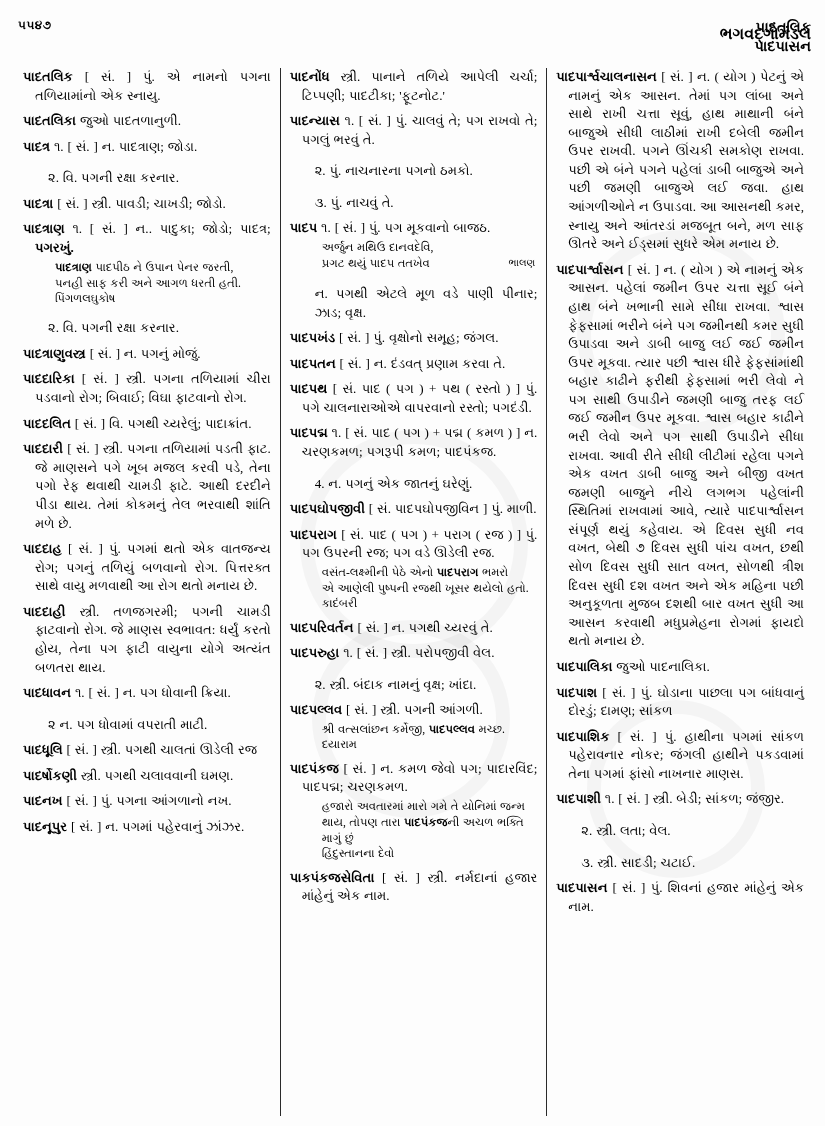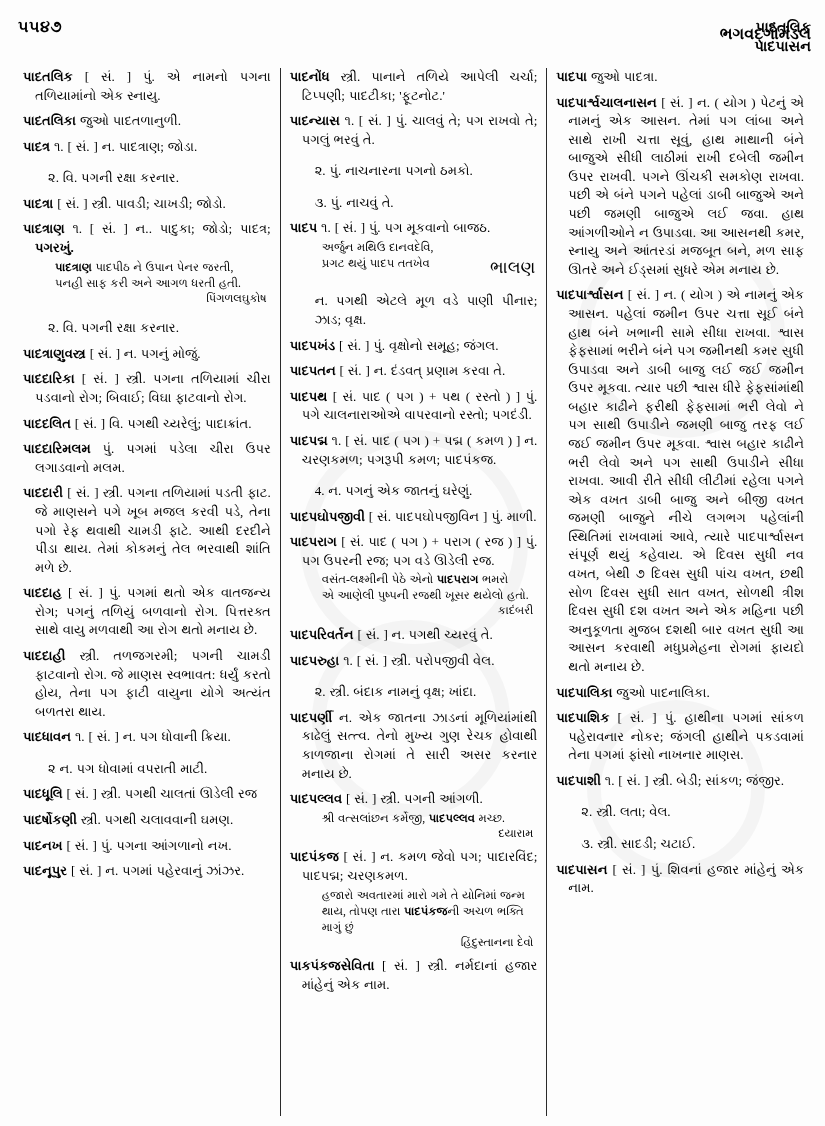--- a/index.html
+++ b/index.html
@@ -33,21 +33,21 @@
     position: absolute;
     top: 18px;
     left: 18px;
     right: 14px;
     height: 48px;
   }
   .hdr-page-no {
     position: absolute;
     left: 0;
     top: 0;
-    font-size: 16px;
+    font-size: 12px;
     font-weight: bold;
     letter-spacing: 0.5px;
   }
   .hdr-title {
     position: absolute;
     left: 0;
     right: 0;
     top: 7px;
     text-align: right;
     font-size: 16px;
@@ -111,28 +111,28 @@
     margin-top: 2px;
     text-align: left;
   }
   .quote .hw { font-weight: bold; }
   .verse-line {
     display: block;
     white-space: pre-wrap;
   }
   .cite {
     display: block;
-    text-align: right;
+    text-align: left;
     font-size: 11.4px;
     padding-right: 2px;
     margin-top: -1px;
   }
   .cite-inline {
     float: right;
-    font-size: 17px;
+    font-size: 10px;
   }
   .clearfix::after { content: ""; display: block; clear: both; }
 </style>
 </head>
 <body>
 
 <div class="page">
 
   <div class="watermark wm1"></div>
   <div class="watermark wm2"></div>
@@ -155,21 +155,20 @@
         <p class="entry"><span class="hw">પાદત્ર</span><span> ૧. [ સં. ] ન. પાદત્રાણ; જોડા.</span><span class="sense">૨. વિ. પગની રક્ષા કરનાર.</span></p>
         <p class="entry"><span class="hw">પાદત્રા</span><span> [ સં. ] સ્ત્રી. પાવડી; ચાખડી; જોડો.</span></p>
         <p class="entry"><span class="hw">પાદત્રાણ</span><span> ૧. [ સં. ] ન.. પાદુકા; જોડો; પાદત્ર; </span><span class="hw">પગરખું.</span><span class="quote clearfix">
             <span class="verse-line"><span class="hw">પાદત્રાણ</span> પાદપીઠ ને ઉપાન પેનર જરતી,</span>
             <span class="verse-line">પનહી સાફ કરી અને આગળ ધરતી હતી.</span>
             <span class="cite">પિંગળલઘુકોષ</span>
           </span><span class="sense">૨. વિ. પગની રક્ષા કરનાર.</span></p>
         <p class="entry"><span class="hw">પાદત્રાણુવસ્ત્ર</span><span> [ સં. ] ન. પગનું મોજું.</span></p>
         <p class="entry"><span class="hw">પાદદારિકા</span><span> [ સં. ] સ્ત્રી. પગના તળિયામાં ચીરા પડવાનો રોગ; બિવાઈ; વિઘા ફાટવાનો રોગ.</span></p>
         <p class="entry"><span class="hw">પાદદલિત</span><span> [ સં. ] વિ. પગથી ચ્યરેલું; પાદાક્રાંત.</span></p>
-        <p class="entry"><span class="hw">પાદદારિમલમ</span><span> પું. પગમાં પડેલા ચીરા ઉપર લગાડવાનો મલમ.</span></p>
         <p class="entry"><span class="hw">પાદદારી</span><span> [ સં. ] સ્ત્રી. પગના તળિયામાં પડતી ફાટ. જે માણસને પગે ખૂબ મજલ કરવી પડે, તેના પગો રેફ થવાથી ચામડી ફાટે. આથી દરદીને પીડા થાય. તેમાં કોકમનું તેલ ભરવાથી શાંતિ મળે છે.</span></p>
         <p class="entry"><span class="hw">પાદદાહ</span><span> [ સં. ] પું. પગમાં થતો એક વાતજન્ય રોગ; પગનું તળિયું બળવાનો રોગ. પિત્તરક્ત સાથે વાયુ મળવાથી આ રોગ થતો મનાય છે.</span></p>
         <p class="entry"><span class="hw">પાદદાહી</span><span> સ્ત્રી. તળજગરમી; પગની ચામડી ફાટવાનો રોગ. જે માણસ સ્વભાવત: ધર્યું કરતો હોય, તેના પગ ફાટી વાયુના યોગે અત્યંત બળતરા થાય.</span></p>
         <p class="entry"><span class="hw">પાદધાવન</span><span> ૧. [ સં. ] ન. પગ ધોવાની ક્રિયા.</span><span class="sense">૨  ન. પગ ધોવામાં વપરાતી માટી.</span></p>
         <p class="entry"><span class="hw">પાદધૂલિ</span><span> [ સં. ] સ્ત્રી. પગથી ચાલતાં ઊડેલી રજ</span></p>
         <p class="entry"><span class="hw">પાદર્ષોકણી</span><span> સ્ત્રી. પગથી ચલાવવાની ઘમણ.</span></p>
         <p class="entry"><span class="hw">પાદનખ</span><span> [ સં. ] પું. પગના આંગળાનો નખ.</span></p>
         <p class="entry"><span class="hw">પાદનૂપુર</span><span> [ સં. ] ન. પગમાં પહેરવાનું ઝાંઝર.</span></p>
       </div>
     <div class="col rule-right">
@@ -184,37 +183,36 @@
         <p class="entry"><span class="hw">પાદપથ</span><span> [ સં. પાદ ( પગ ) + પથ ( રસ્તો ) ] પું. પગે ચાલનારાઓએ વાપરવાનો રસ્તો; પગદંડી.</span></p>
         <p class="entry"><span class="hw">પાદપદ્મ</span><span> ૧. [ સં. પાદ ( પગ ) + પદ્મ ( કમળ ) ] ન. ચરણકમળ; પગરૂપી કમળ; પાદપંકજ.</span><span class="sense">4. ન. પગનું એક જાતનું ઘરેણું.</span></p>
         <p class="entry"><span class="hw">પાદપઘોપજીવી</span><span> [ સં. પાદપઘોપજીવિન ] પું. માળી.</span></p>
         <p class="entry"><span class="hw">પાદપરાગ</span><span> [ સં. પાદ ( પગ ) + પરાગ ( રજ ) ] પું. પગ ઉપરની રજ; પગ વડે ઊડેલી રજ.</span><span class="quote clearfix">
             <span class="verse-line">વસંત-લક્ષ્મીની પેઠે એનો <span class="hw">પાદપરાગ</span> ભમરો</span>
             <span class="verse-line">એ આણેલી પુષ્પની રજથી ખૂસર થયેલો હતો.</span>
             <span class="cite">કાદંબરી</span>
           </span></p>
         <p class="entry"><span class="hw">પાદપરિવર્તન</span><span> [ સં. ] ન. પગથી ચ્યરવું તે.</span></p>
         <p class="entry"><span class="hw">પાદપરુહા</span><span> ૧. [ સં. ] સ્ત્રી. પરોપજીવી વેલ.</span><span class="sense">૨. સ્ત્રી. બંદાક નામનું વૃક્ષ; ખાંદા.</span></p>
-        <p class="entry"><span class="hw">પાદપર્ણી</span><span> ન. એક જાતના ઝાડનાં મૂળિયાંમાંથી કાઢેલું સત્ત્વ. તેનો મુખ્ય ગુણ રેચક હોવાથી કાળજાના રોગમાં તે સારી અસર કરનાર મનાય છે.</span></p>
         <p class="entry"><span class="hw">પાદપલ્લવ</span><span> [ સં. ] સ્ત્રી. પગની આંગળી.</span><span class="quote clearfix">
             <span class="verse-line">શ્રી વત્સલાંછન કર્મેજી, <span class="hw">પાદપલ્લવ</span> મચ્છ.</span>
             <span class="cite">દયારામ</span>
           </span></p>
         <p class="entry"><span class="hw">પાદપંકજ</span><span> [ સં. ] ન. કમળ જેવો પગ; પાદારવિંદ; પાદપદ્મ; ચરણકમળ.</span><span class="quote clearfix">
             <span class="verse-line">હજારો અવતારમાં મારો ગમે તે યોનિમાં જન્મ</span>
             <span class="verse-line">થાય, તોપણ તારા <span class="hw">પાદપંકજ</span>ની અચળ ભક્તિ</span>
             <span class="verse-line">માગું છું</span>
             <span class="cite">હિંદુસ્તાનના દેવો</span>
           </span></p>
         <p class="entry"><span class="hw">પાકપંકજસેવિતા</span><span> [ સં. ] સ્ત્રી. નર્મદાનાં હજાર માંહેનું એક નામ.</span></p>
       </div>
     <div class="col">
-        <p class="entry"><span class="hw">પાદપા</span><span> જુઓ પાદત્રા.</span></p>
         <p class="entry"><span class="hw">પાદપાર્શ્વચાલનાસન</span><span> [ સં. ] ન. ( યોગ ) પેટનું એ નામનું એક આસન. તેમાં પગ લાંબા અને સાથે રાખી ચત્તા સૂવું, હાથ માથાની બંને બાજુએ સીધી લાઠીમાં રાખી દબેલી જમીન ઉપર રાખવી. પગને ઊંચકી સમકોણ રાખવા. પછી એ બંને પગને પહેલાં ડાબી બાજુએ અને પછી જમણી બાજુએ લઈ જવા. હાથ આંગળીઓને ન ઉપાડવા. આ આસનથી કમર, સ્નાયુ અને આંતરડાં મજબૂત બને, મળ સાફ ઊતરે અને ઈડ્સમાં સુધરે એમ મનાય છે.</span></p>
         <p class="entry"><span class="hw">પાદપાર્શ્વાસન</span><span> [ સં. ] ન. ( યોગ ) એ નામનું એક આસન. પહેલાં જમીન ઉપર ચત્તા સૂઈ બંને હાથ બંને ખભાની સામે સીધા રાખવા. શ્વાસ ફેફસામાં ભરીને બંને પગ જમીનથી કમર સુધી ઉપાડવા અને ડાબી બાજુ લઈ જઈ જમીન ઉપર મૂકવા. ત્યાર પછી શ્વાસ ધીરે ફેફસાંમાંથી બહાર કાઢીને ફરીથી ફેફસામાં ભરી લેવો ને પગ સાથી ઉપાડીને જમણી બાજુ તરફ લઈ જઈ જમીન ઉપર મૂકવા. શ્વાસ બહાર કાઢીને ભરી લેવો અને પગ સાથી ઉપાડીને સીધા રાખવા. આવી રીતે સીધી લીટીમાં રહેલા પગને એક વખત ડાબી બાજુ અને બીજી વખત જમણી બાજુને નીચે લગભગ પહેલાંની સ્થિતિમાં રાખવામાં આવે, ત્યારે પાદપાર્શ્વાસન સંપૂર્ણ થયું કહેવાય. એ દિવસ સુધી નવ વખત, બેથી ૭ દિવસ સુધી પાંચ વખત, છથી સોળ દિવસ સુધી સાત વખત, સોળથી ત્રીશ દિવસ સુધી દશ વખત અને એક મહિના પછી અનુકૂળતા મુજબ દશથી બાર વખત સુધી આ આસન કરવાથી મધુપ્રમેહના રોગમાં ફાયદો થતો મનાય છે.</span></p>
         <p class="entry"><span class="hw">પાદપાલિકા</span><span> જુઓ પાદનાલિકા.</span></p>
+        <p class="entry"><span class="hw">પાદપાશ</span><span> [ સં. ] પું. ઘોડાના પાછલા પગ બાંધવાનું દોરડું; દામણ; સાંકળ</span></p>
         <p class="entry"><span class="hw">પાદપાશિક</span><span> [ સં. ] પું. હાથીના પગમાં સાંકળ પહેરાવનાર નોકર; જંગલી હાથીને પકડવામાં તેના પગમાં ફાંસો નાખનાર માણસ.</span></p>
         <p class="entry"><span class="hw">પાદપાશી</span><span> ૧. [ સં. ] સ્ત્રી. બેડી; સાંકળ; જંજીર.</span><span class="sense">૨. સ્ત્રી. લતા; વેલ.</span><span class="sense">૩. સ્ત્રી. સાદડી; ચટાઈ.</span></p>
         <p class="entry"><span class="hw">પાદપાસન</span><span> [ સં. ] પું. શિવનાં હજાર માંહેનું એક નામ.</span></p>
       </div>
   </div>
 
 </div>
 
 </body></html>

